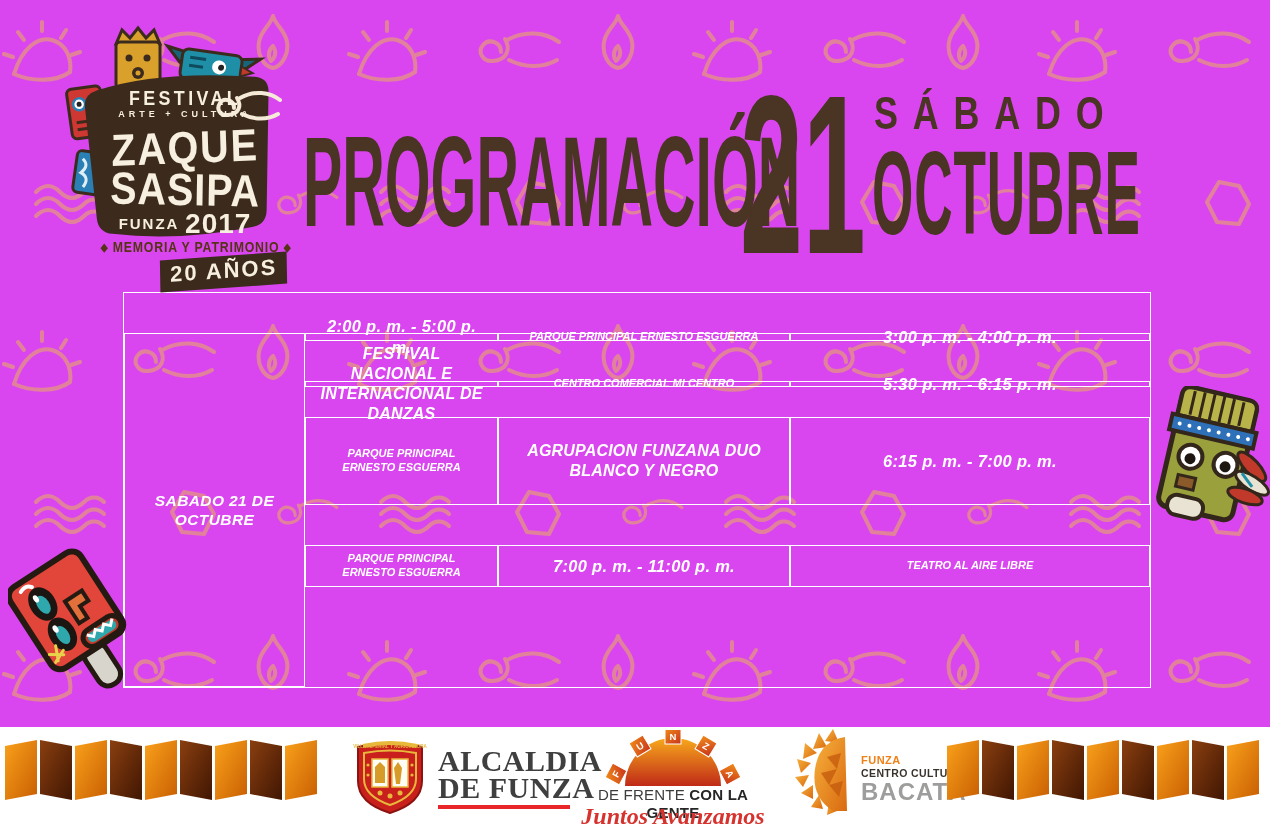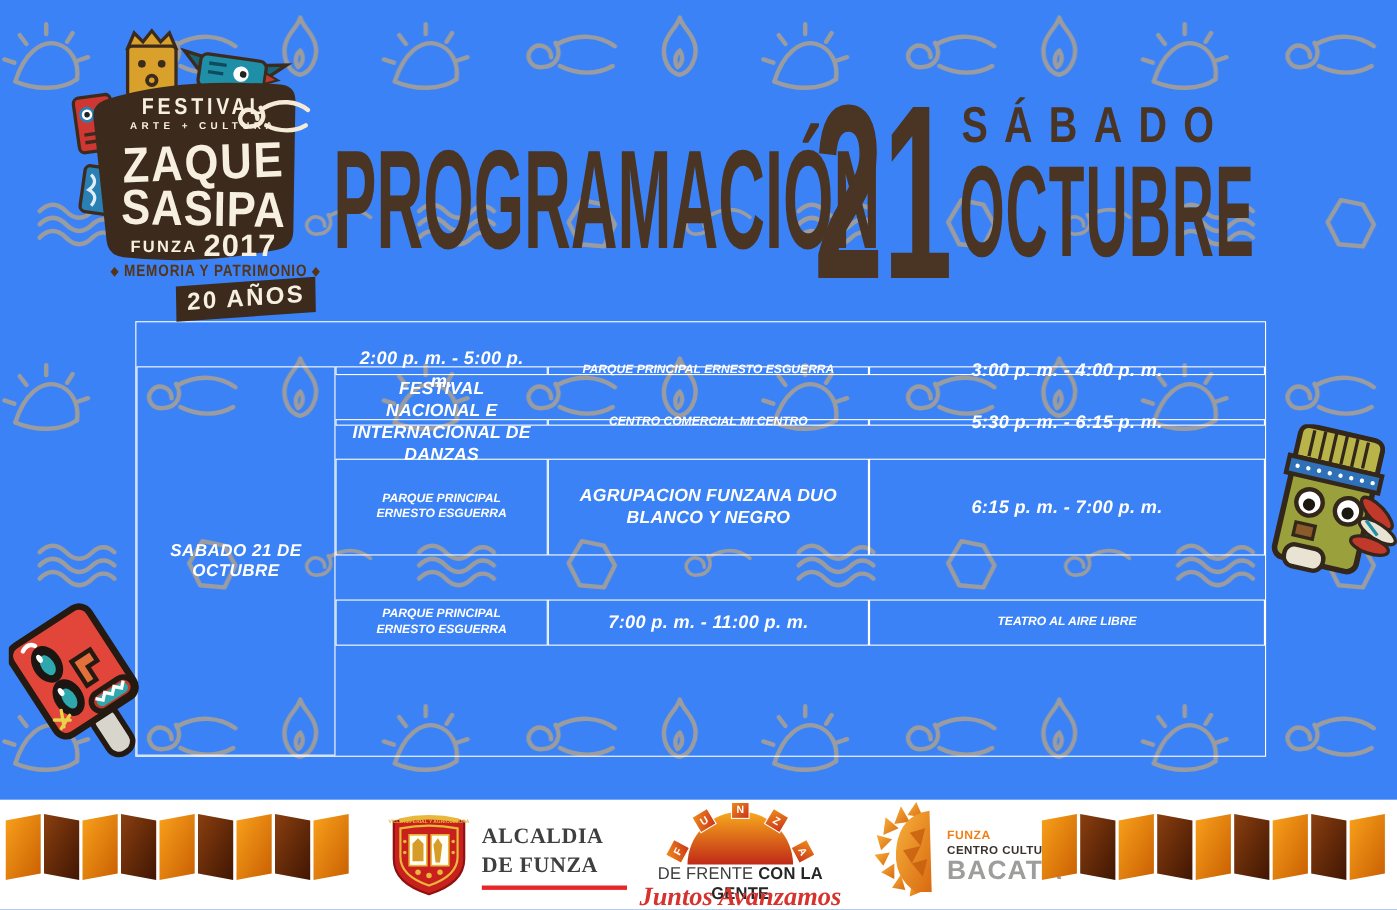--- a/index.html
+++ b/index.html
@@ -1,17 +1,17 @@
 <!DOCTYPE html>
 <html><head>
 <meta charset="utf-8">
 <style>
   * { margin:0; padding:0; box-sizing:border-box; }
   body { width:1270px; height:827px; font-family:"Liberation Sans", sans-serif; }
-  .poster { position:relative; width:1270px; height:827px; background:#3b82f6; overflow:hidden; }
+  .poster { position:relative; width:1270px; height:827px; background:#d946ef; overflow:hidden; }
 
   .bg-pattern { position:absolute; left:0; top:0; z-index:0; }
 
   
   .festival-logo { position:absolute; left:52px; top:14px; width:280px; height:280px; z-index:3; }
   .festival-logo .logo-art { position:absolute; left:0; top:0; }
   .logo-text { position:absolute; color:#f7efdf; text-align:center; white-space:nowrap; }
   .t-festival { left:58px; top:72px; width:150px; font-size:21px; font-weight:700; letter-spacing:4px; transform:scaleX(.85); }
   .t-arte     { left:58px; top:95px; width:150px; font-size:9px;  font-weight:700; letter-spacing:4px; }
   .t-zaque    { left:48px; top:108px; width:170px; font-size:45px; font-weight:800; letter-spacing:2px; transform:scaleX(.88) rotate(-2deg); }
@@ -46,21 +46,21 @@
   .totem-left  { position:absolute; left:8px;   top:544px; z-index:4; }
 
   
   .footer { position:absolute; left:0; top:727px; width:1270px; height:100px; background:#fff; z-index:5; }
   .cubes { position:absolute; top:13px; }
   .cubes-left  { left:5px; }
   .cubes-right { left:947px; }
 
   .logo-alcaldia { position:absolute; left:352px; top:8px; display:flex; align-items:flex-start; }
   .alcaldia-text { margin-left:10px; margin-top:12px; font-family:"Liberation Serif", serif; font-weight:700;
-                   font-size:20px; line-height:27px; color:#3f3f3f; letter-spacing:.5px; }
+                   font-size:30px; line-height:27px; color:#3f3f3f; letter-spacing:.5px; }
   .alcaldia-underline { width:132px; height:4px; background:#e8262a; margin-top:4px; }
 
   .logo-gobierno { position:absolute; left:588px; top:3px; width:170px; }
   .gob-slogan { position:absolute; left:-13px; top:56px; width:196px; text-align:center; font-size:15.5px;
                 color:#3c3c3c; letter-spacing:.2px; transform:scaleX(.97); }
   .gob-slogan b { font-weight:800; color:#262626; }
   .gob-script { position:absolute; left:-13px; top:73px; width:196px; text-align:center;
                 font-family:"Liberation Serif", serif; font-style:italic; font-weight:700;
                 font-size:24px; color:#d6332e; }
 

